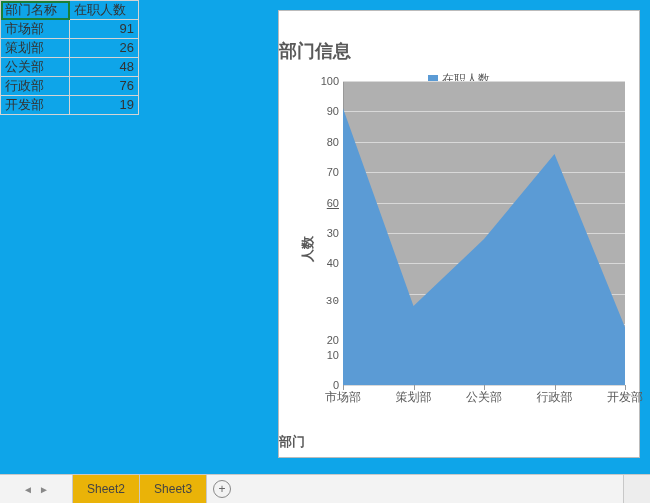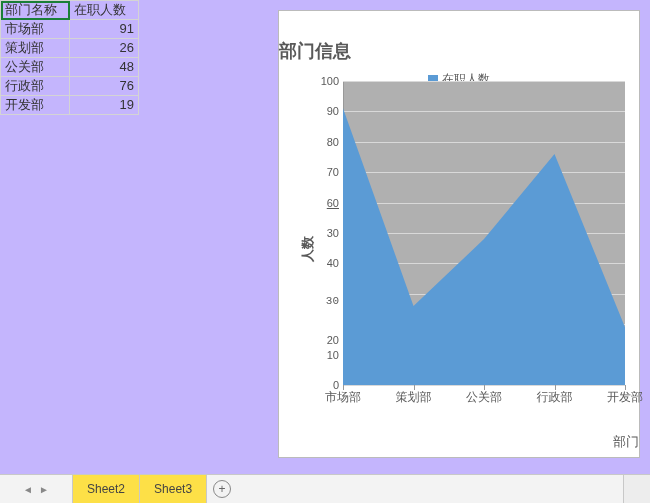--- a/index.html
+++ b/index.html
@@ -14,21 +14,21 @@
     overflow: hidden;
     position: relative;
   }
   
   .sheet-area {
     position: absolute;
     left: 0;
     top: 0;
     width: 650px;
     height: 475px;
-    background: #c4b5fd;
+    background: #0ea5e9;
   }
   table.data {
     border-collapse: collapse;
     font-size: 13px;
   }
   table.data td {
     border: 1px solid #d4d4d4;
     padding: 0 4px;
     height: 18px;
     line-height: 18px;
@@ -89,24 +89,24 @@
     transform: translateY(-50%) rotate(-90deg);
     transform-origin: center;
     font-size: 13px;
     color: #595959;
     font-weight: bold;
   }
   .xlabel {
     position: absolute;
     left: 0; right: 0;
     bottom: 6px;
-    text-align: right;
+    text-align: left;
     font-size: 13px;
     color: #595959;
-    font-weight: normal;
+    font-weight: bold;
     margin-top: 24px;
   }
   .plot {
     position: absolute;
     left: 44px;
     right: 6px;
     top: 0;
     bottom: 32px;
   }
   .plot-bg-grey {
@@ -177,21 +177,21 @@
     gap: 6px;
     color: #888;
   }
   .tab-nav span { font-size: 10px; }
   .tab {
     padding: 0 14px;
     height: 100%;
     display: flex;
     align-items: center;
     border-right: 1px solid #c8c8c8;
-    background: #fde047;
+    background: #eab308;
     color: #444;
     cursor: pointer;
   }
   .tab.active {
     background: #fff;
     border-top: 2px solid #fff;
     margin-top: -1px;
     color: #1a7f37;
   }
   .tab-add {

